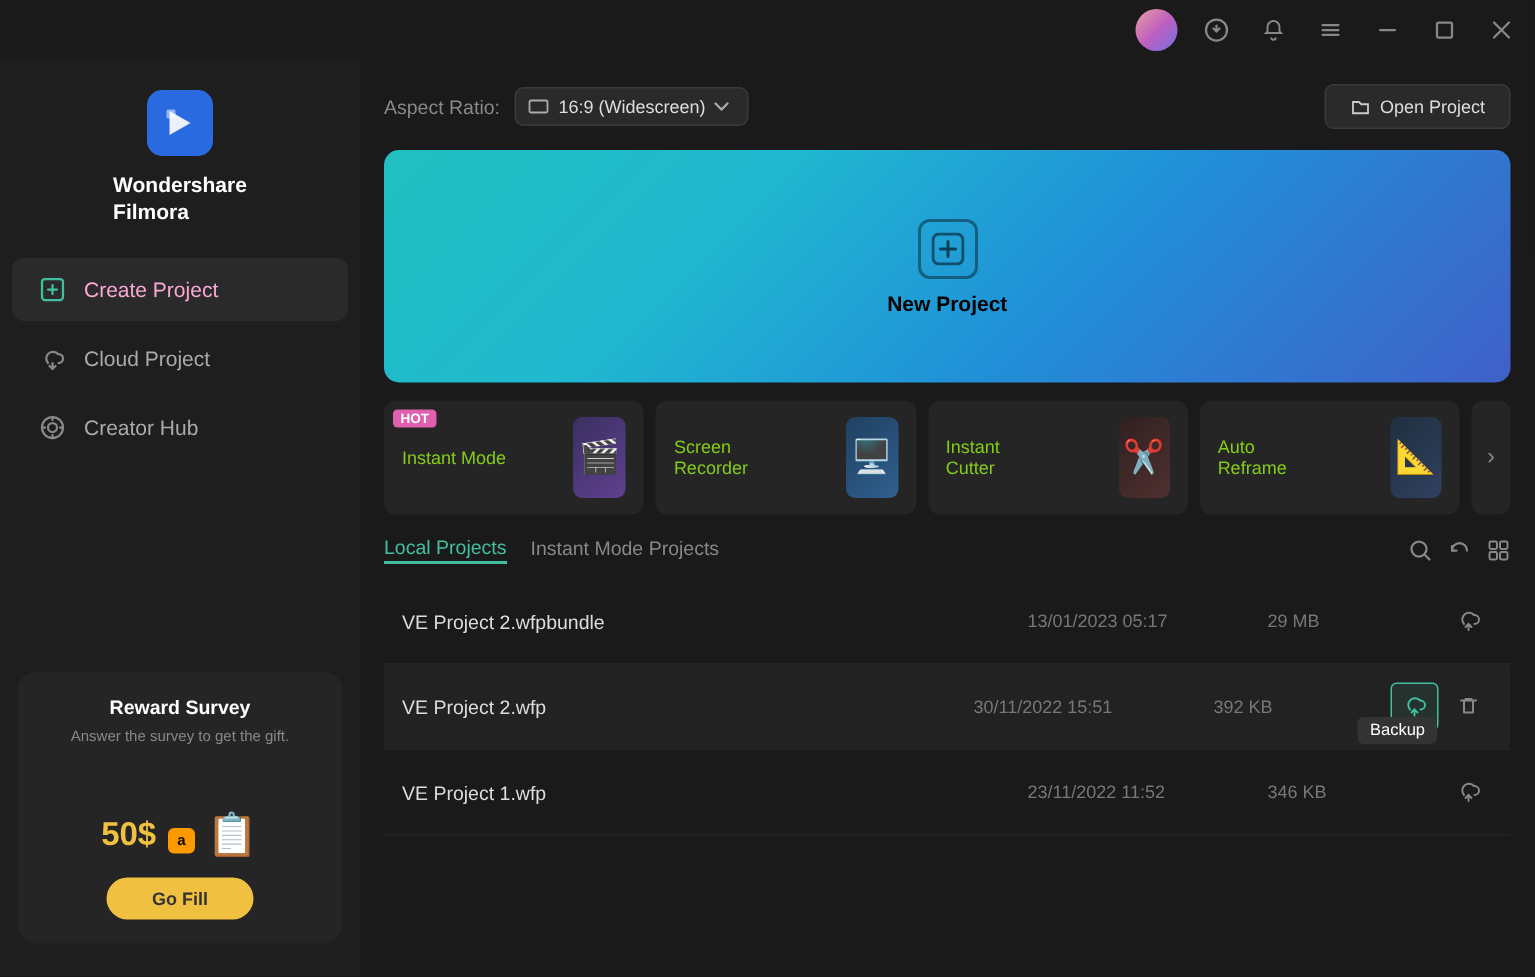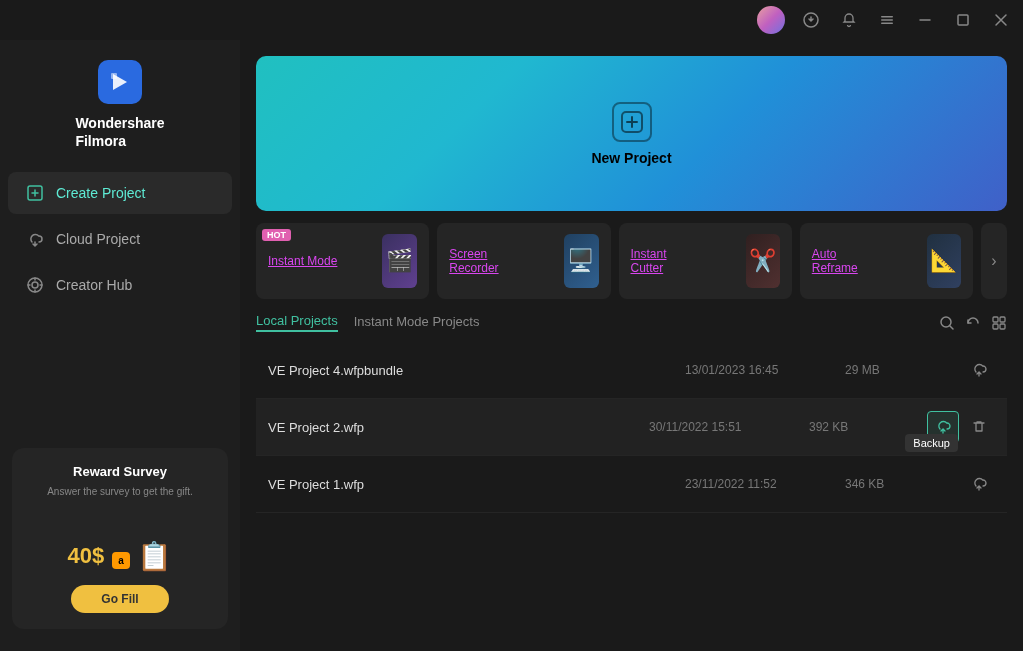--- a/index.html
+++ b/index.html
@@ -96,21 +96,21 @@
       padding: 12px 18px;
       cursor: pointer;
       border-radius: 8px;
       margin: 2px 8px;
       color: #aaa;
       font-size: 14px;
       font-weight: 500;
     }
     .nav-item.active {
       background: #2a2a2a;
-      color: #5eead4;
+      color: #f9a8d4;
     }
     .nav-item svg { flex-shrink: 0; }
 
     
     .reward-card {
       margin: auto 12px 12px 12px;
       background: #252525;
       border-radius: 12px;
       padding: 16px;
       display: flex;
@@ -240,26 +240,25 @@
       display: flex;
       align-items: center;
       justify-content: space-between;
       padding: 10px 12px;
       cursor: pointer;
       position: relative;
       overflow: hidden;
       gap: 45px;
     }
     .mode-card-label {
-      color: #d946ef;
+      color: #84cc16;
       font-size: 12px;
       font-weight: 500;
       flex-shrink: 0;
       max-width: 70px;
-      text-decoration: underline;
     }
     .hot-badge {
       position: absolute;
       top: 6px;
       left: 6px;
       background: #e060b0;
       color: #fff;
       font-size: 9px;
       font-weight: 700;
       padding: 1px 5px;
@@ -538,30 +537,50 @@
         <circle cx="9" cy="9" r="3" stroke="#888" stroke-width="1.5"></circle>
         <path d="M9 2v2M9 14v2M2 9h2M14 9h2" stroke="#888" stroke-width="1.5" stroke-linecap="round"></path>
       </svg>
       <span>Creator Hub</span>
     </div>
 
     <div class="reward-card">
       <div class="reward-title">Reward Survey</div>
       <div class="reward-desc">Answer the survey to get the gift.</div>
       <div class="reward-illus">
-        <span class="reward-dollar">40$</span>
+        <span class="reward-dollar">50$</span>
         <span class="reward-amazon">a</span>
         <span class="reward-clipboard">📋</span>
       </div>
       <button class="reward-btn">Go Fill</button>
     </div>
   </div>
 
   <div class="content">
 
+    <div class="top-bar">
+      <div class="aspect-ratio-group">
+        <span class="aspect-label">Aspect Ratio:</span>
+        <div class="aspect-select">
+          <svg width="14" height="10" viewBox="0 0 14 10" fill="none">
+            <rect x="1" y="1" width="12" height="8" rx="1" stroke="#aaa" stroke-width="1.2"></rect>
+          </svg>
+          <span>16:9 (Widescreen)</span>
+          <svg width="10" height="6" viewBox="0 0 10 6" fill="none">
+            <path d="M1 1l4 4 4-4" stroke="#aaa" stroke-width="1.5" stroke-linecap="round"></path>
+          </svg>
+        </div>
+      </div>
+      <button class="open-project-btn">
+        <svg width="14" height="14" viewBox="0 0 14 14" fill="none">
+          <path d="M2 4h4l1.5 1.5H12v6H2V4z" stroke="#ccc" stroke-width="1.2" fill="none"></path>
+        </svg>
+        <span>Open Project</span>
+      </button>
+    </div>
 
     <div class="new-project-banner">
       <div class="new-project-icon">
         <svg width="22" height="22" viewBox="0 0 22 22" fill="none">
           <rect x="1" y="1" width="20" height="20" rx="4" stroke="rgba(0,0,0,0.5)" stroke-width="2"></rect>
           <path d="M11 6v10M6 11h10" stroke="rgba(0,0,0,0.6)" stroke-width="2" stroke-linecap="round"></path>
         </svg>
       </div>
       <div class="new-project-label">New Project</div>
     </div>
@@ -612,22 +631,22 @@
             <rect x="2" y="9" width="5" height="5" rx="1" stroke="#888" stroke-width="1.3"></rect>
             <rect x="9" y="9" width="5" height="5" rx="1" stroke="#888" stroke-width="1.3"></rect>
           </svg>
         </button>
       </div>
     </div>
 
     <div class="project-list">
 
       <div class="project-row">
-        <span class="project-name">VE Project 4.wfpbundle</span>
-        <span class="project-date">13/01/2023 16:45</span>
+        <span class="project-name">VE Project 2.wfpbundle</span>
+        <span class="project-date">13/01/2023 05:17</span>
         <span class="project-size">29 MB</span>
         <div class="project-actions">
           <button class="proj-row-btn">
             <svg width="16" height="16" viewBox="0 0 16 16" fill="none">
               <path d="M12 10a3 3 0 000-6h-.3A4 4 0 105 10" stroke="#888" stroke-width="1.3" stroke-linecap="round"></path>
               <path d="M8 10v4M6 12l2-2 2 2" stroke="#888" stroke-width="1.3" stroke-linecap="round"></path>
             </svg>
           </button>
         </div>
       </div>

